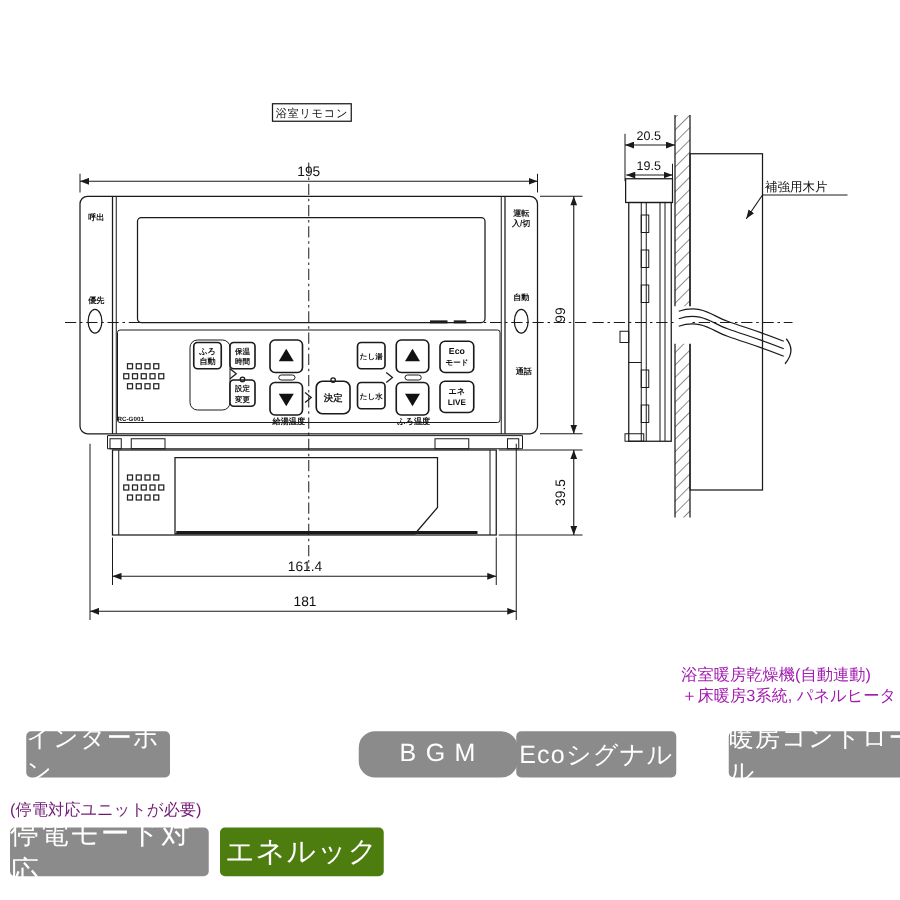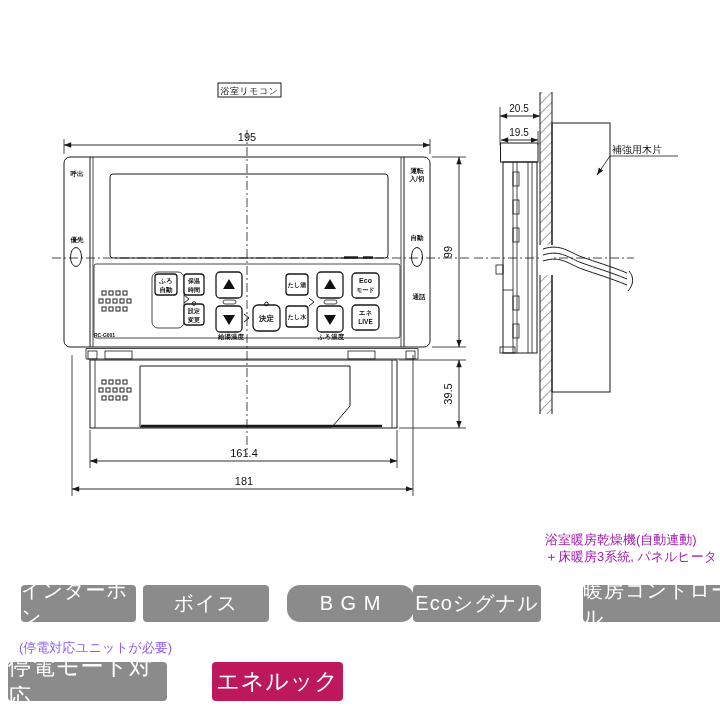--- a/index.html
+++ b/index.html
@@ -5,22 +5,22 @@
   html,body{margin:0;padding:0;background:#fff;}
   #page{position:relative;width:720px;height:720px;background:#fff;overflow:hidden;
         font-family:"Liberation Sans","DejaVu Sans",sans-serif;color:#111;}
   #drawing{position:absolute;left:0;top:0;}
   .note-right{position:absolute;left:545px;top:531px;font-size:13px;line-height:17px;color:#a21caf;}
   .badge{position:absolute;display:flex;align-items:center;justify-content:center;
          color:#fff;border-radius:4px;}
   .row1{top:585px;height:37px;font-size:20px;letter-spacing:1px;}
   .row2{top:662px;height:39px;font-size:23px;letter-spacing:1px;}
   .b-gray{background:#8b8b8b;}
-  .b-dark{background:#be185d;margin-left:36px;}
-  .power-note{position:absolute;left:19px;top:639px;font-size:13px;color:#8b5cf6;}
+  .b-dark{background:#4d7c0f;}
+  .power-note{position:absolute;left:8px;top:639px;font-size:13px;color:#701a75;}
   text{fill:#111;font-family:"Liberation Sans","DejaVu Sans",sans-serif;}
   .ln{stroke:#1a1a1a;stroke-width:1;fill:none;}
   .thin{stroke:#1a1a1a;stroke-width:0.8;fill:none;}
   .dim{stroke:#1a1a1a;stroke-width:0.9;fill:none;}
   .cl{stroke:#1a1a1a;stroke-width:0.8;fill:none;stroke-dasharray:9 3 2 3;}
   .btn{fill:#fff;stroke:#1a1a1a;stroke-width:1.3;}
   .dot{fill:none;stroke:#222;stroke-width:1;}
   .dimtxt{font-size:11px;}
   .lbl-s{font-size:6.5px;font-weight:bold;}
 </style>
@@ -274,21 +274,20 @@
     </g>
   </g>
 </svg>
 
 <div class="note-right">
   <div>浴室暖房乾燥機(自動連動)</div>
   <div>＋床暖房3系統, パネルヒータ</div>
 </div>
 
 <div class="badge row1 b-gray" style="left:21px;width:115px;">インターホン</div>
-<div class="badge row1 b-gray" style="left:143px;width:126px;">ボイス</div>
 <div class="badge row1 b-gray" style="left:287px;width:127px;border-radius:13px;">B G M</div>
 <div class="badge row1 b-gray" style="left:413px;width:128px;">Ecoシグナル</div>
 <div class="badge row1 b-gray" style="left:583px;width:150px;">暖房コントロール</div>
 
 <div class="power-note">(停電対応ユニットが必要)</div>
 <div class="badge row2 b-gray" style="left:8px;width:159px;">停電モード対応</div>
 <div class="badge row2 b-dark" style="left:176px;width:131px;">エネルック</div>
 
 </div>
 

